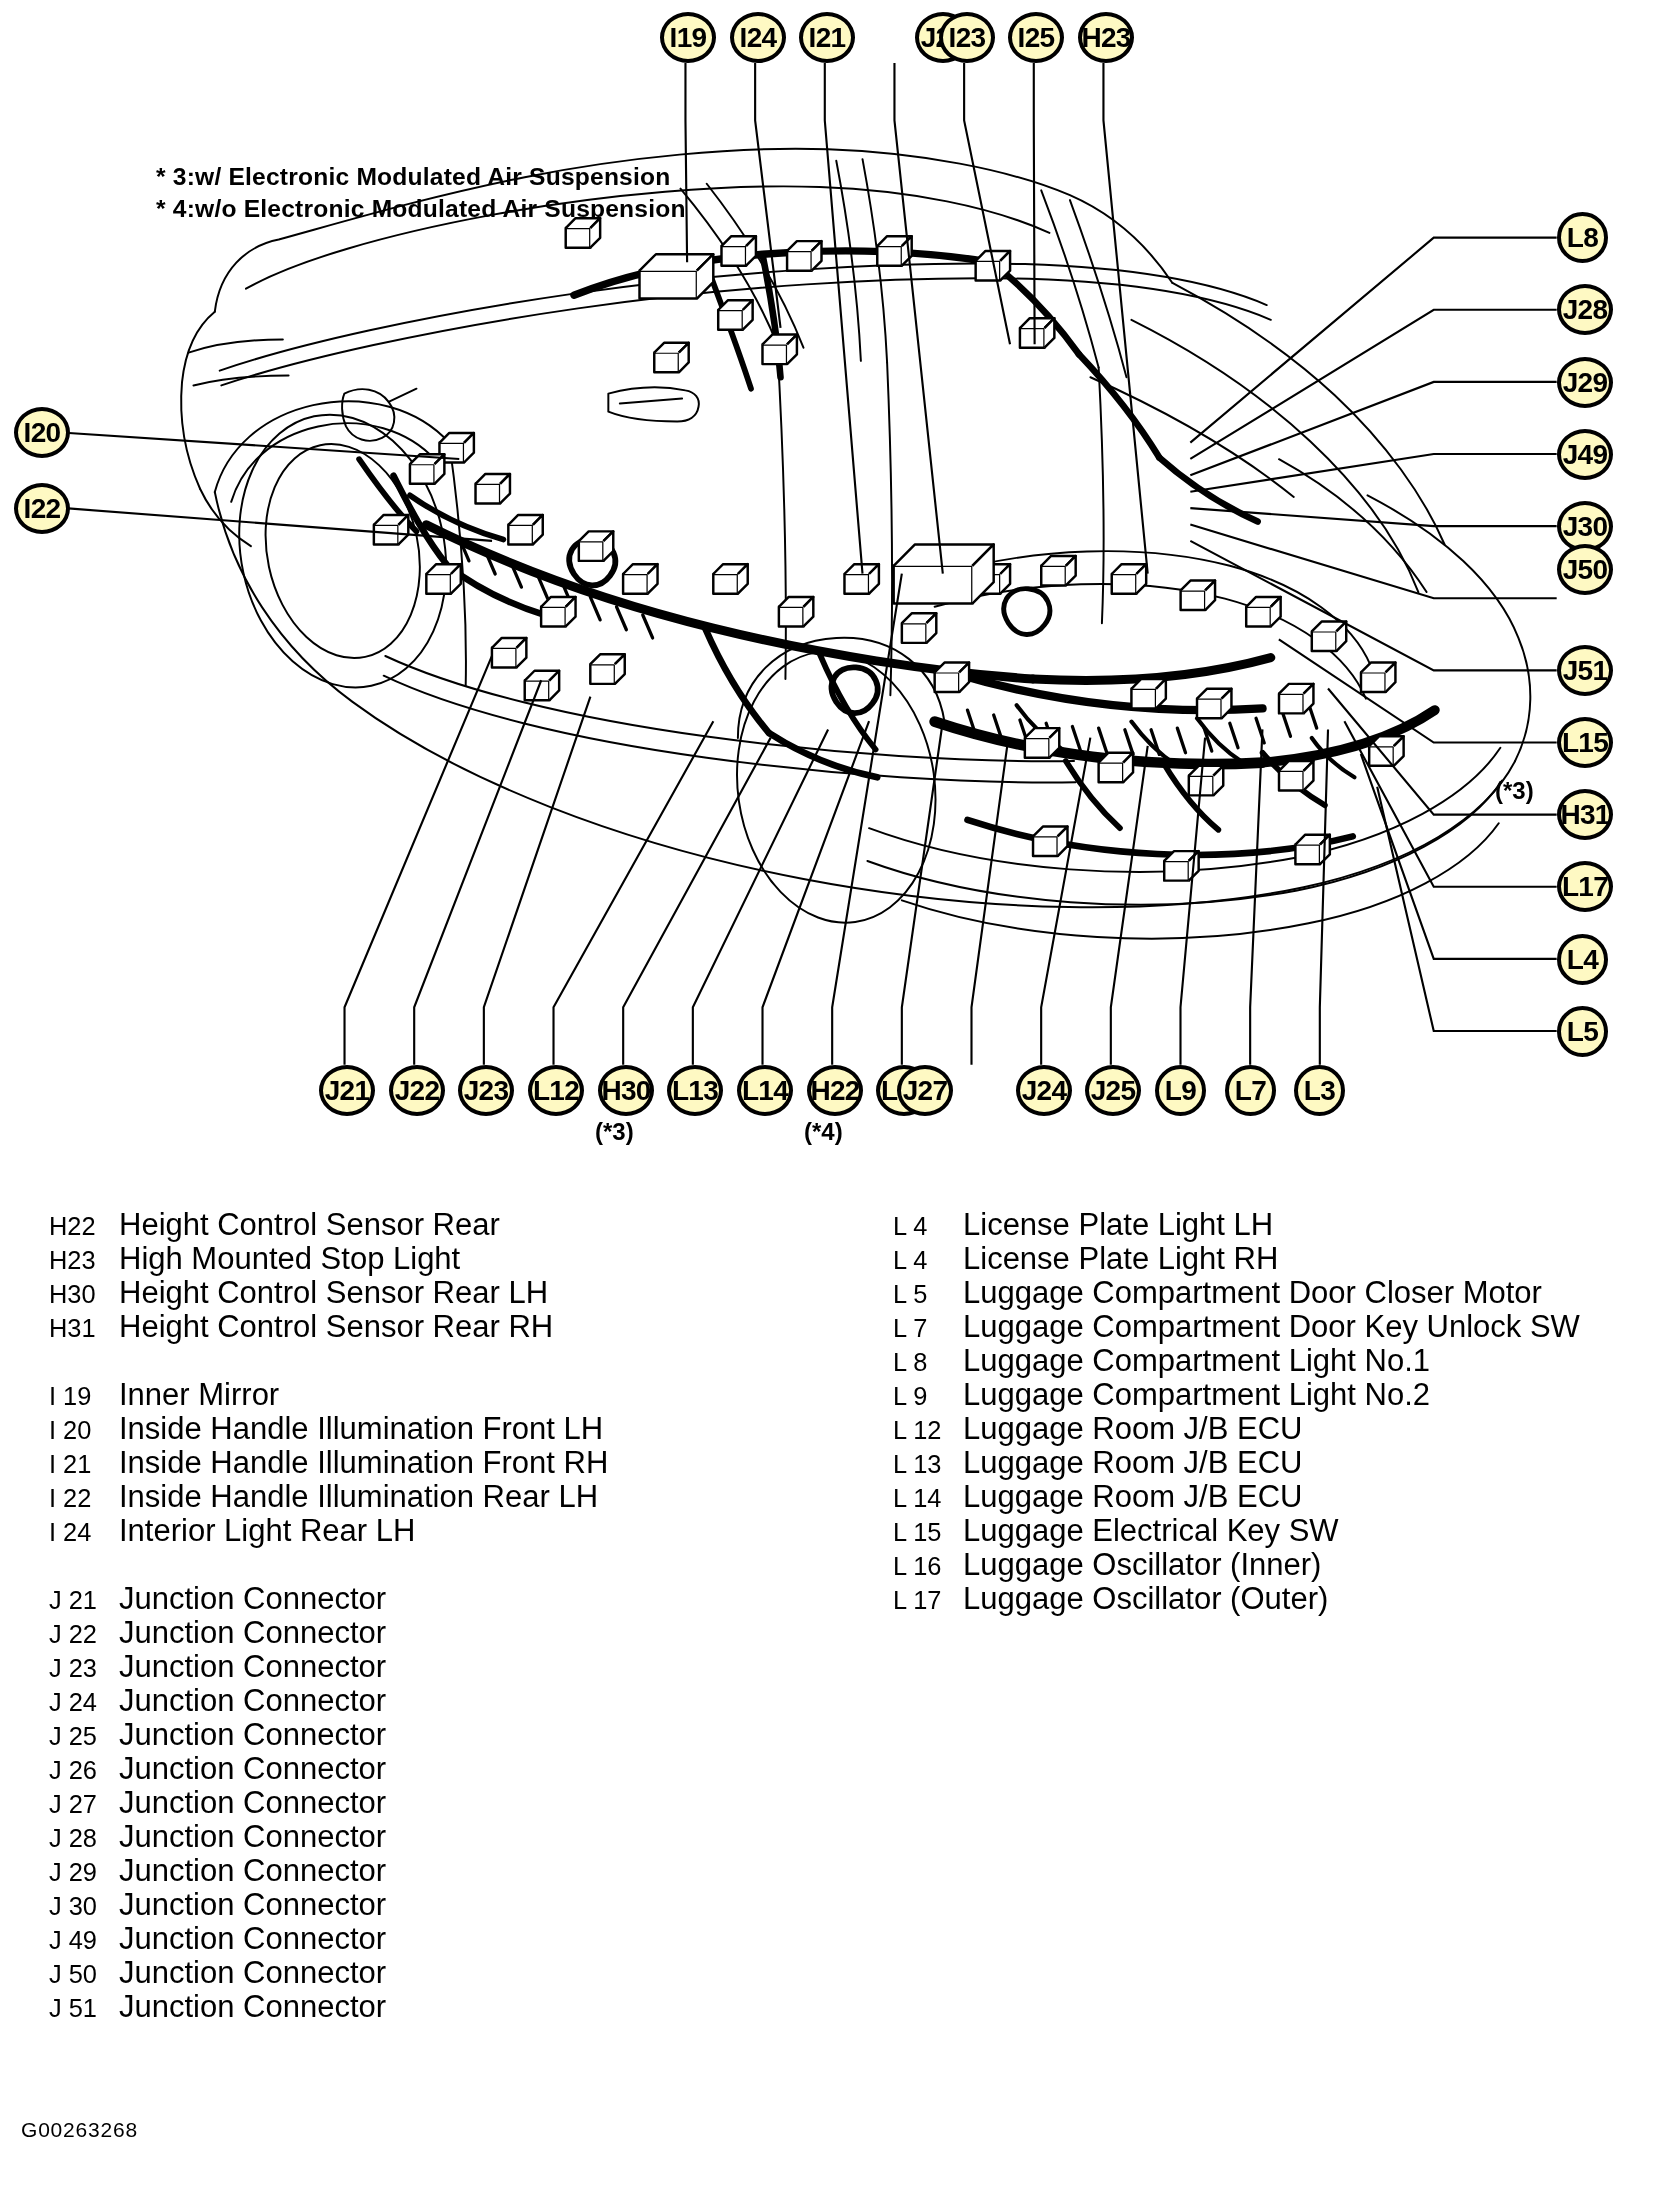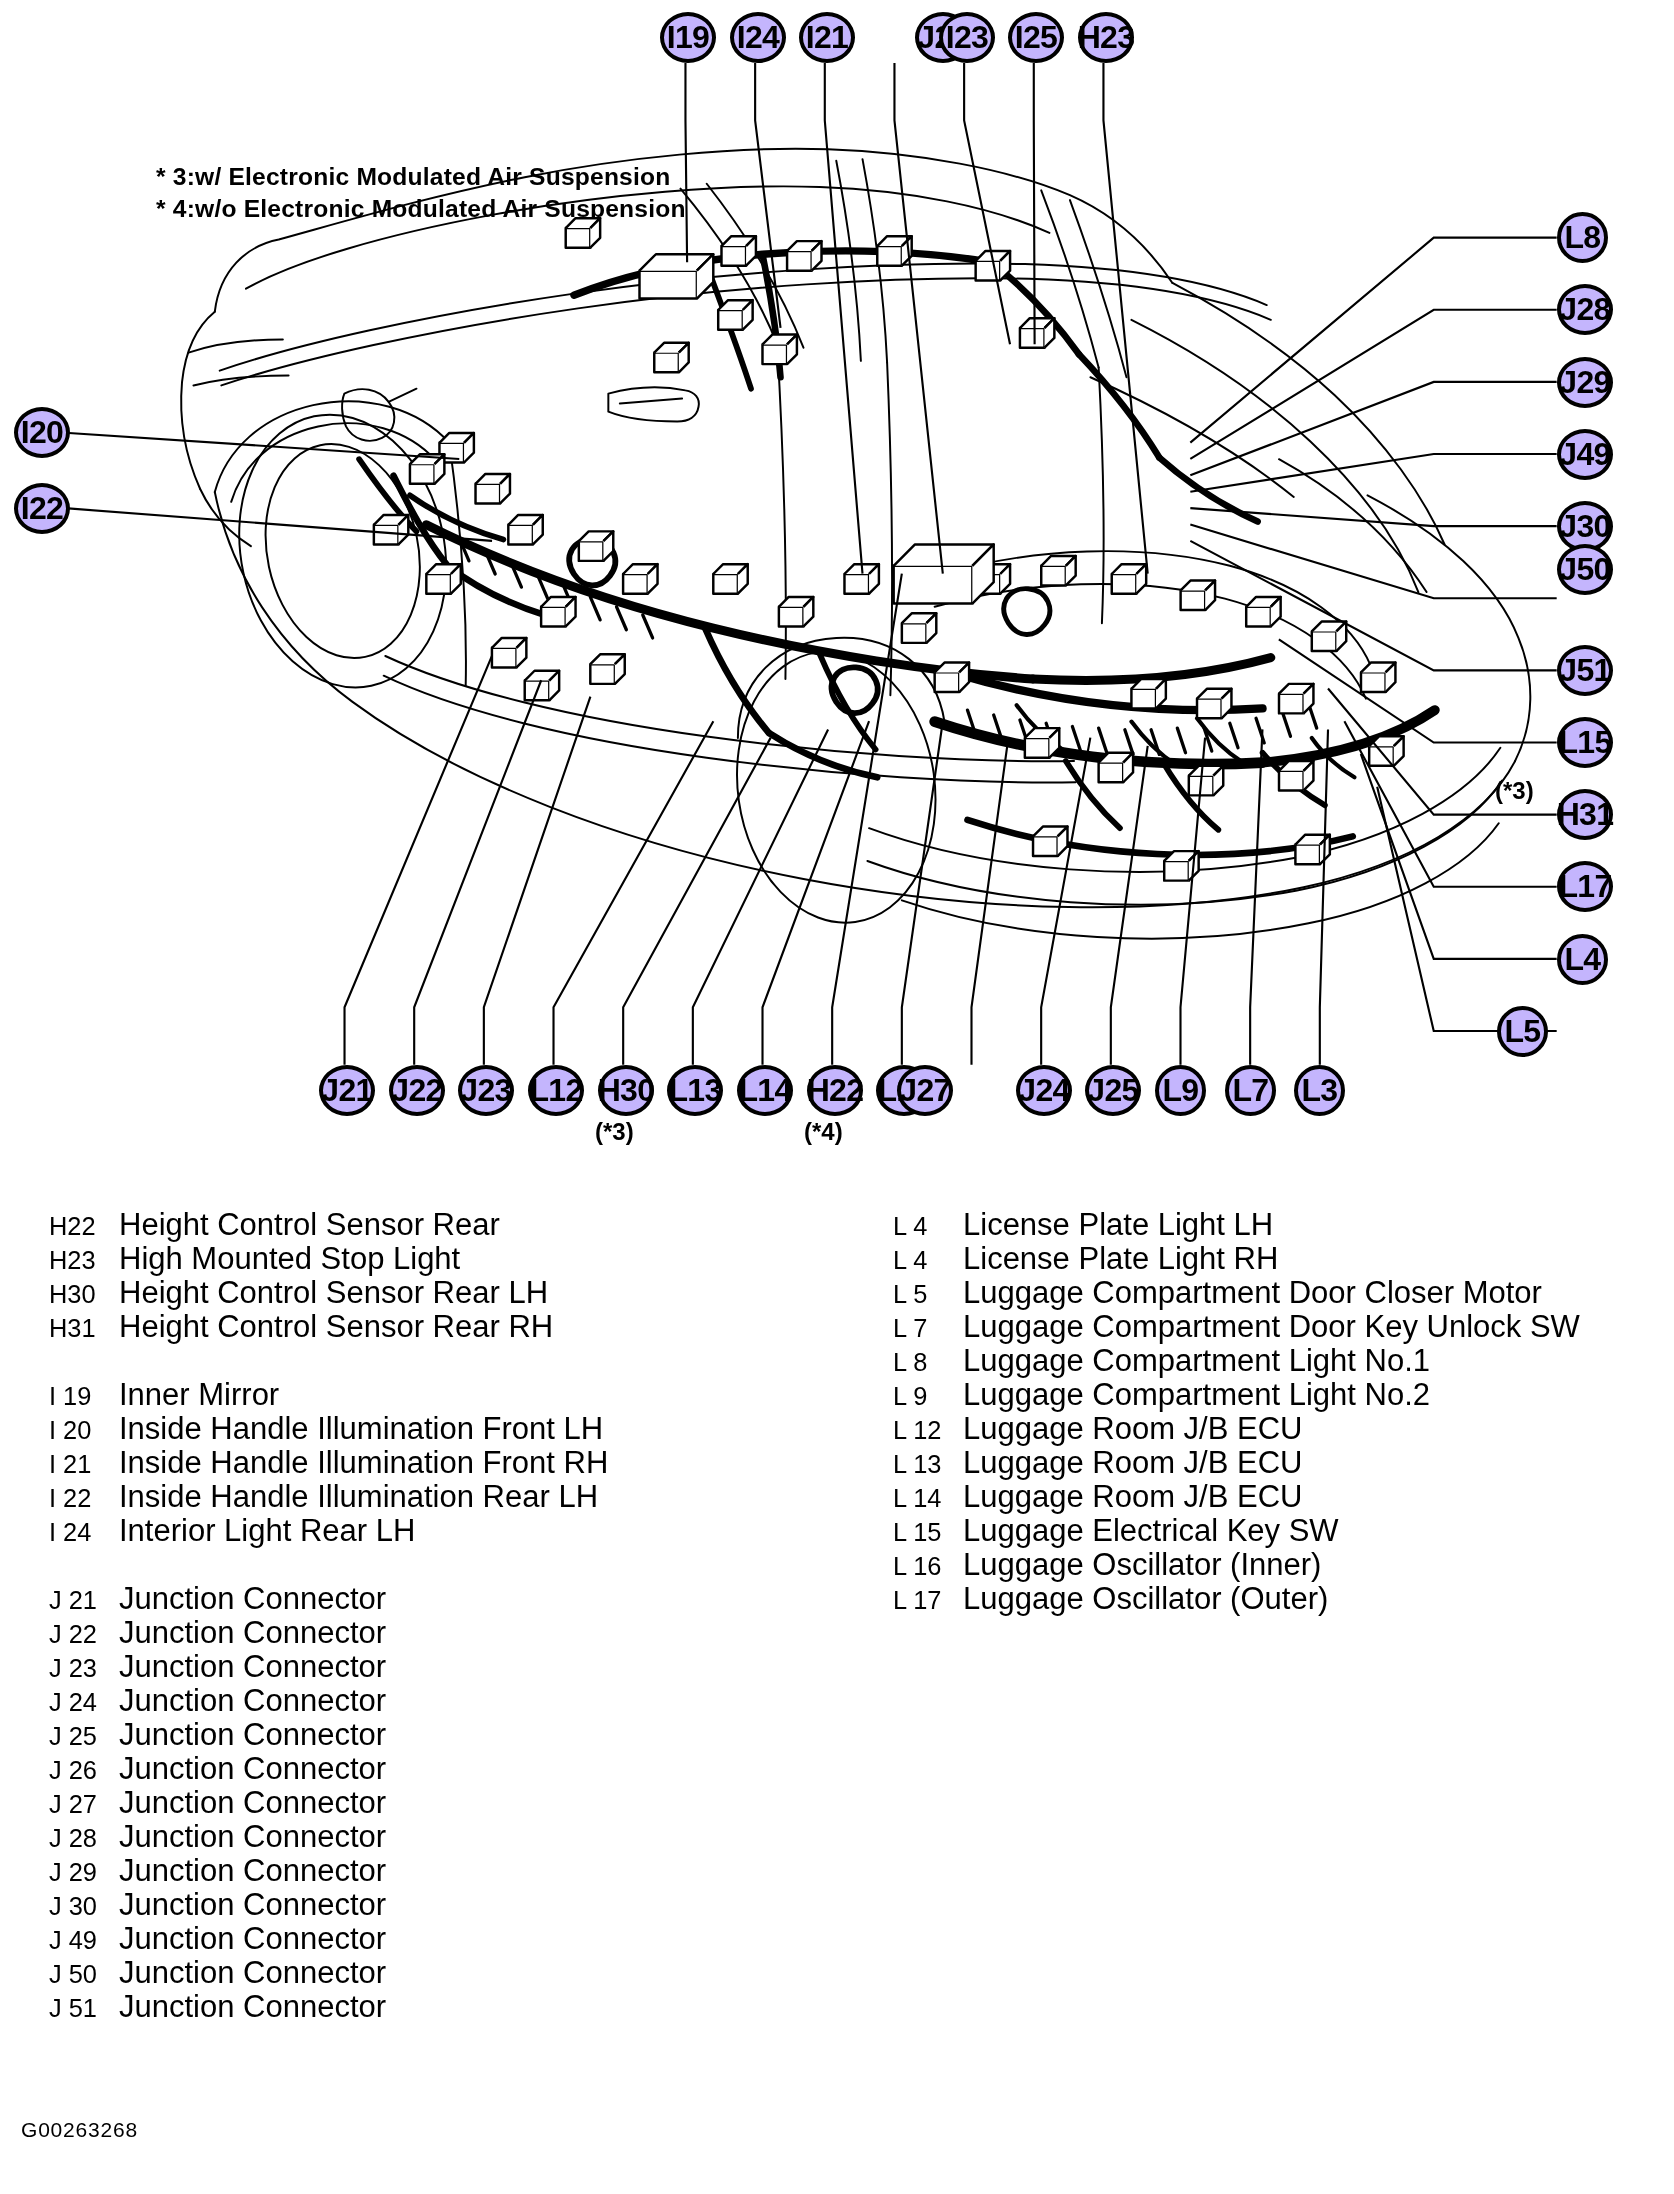--- a/index.html
+++ b/index.html
@@ -8,22 +8,22 @@
     font-family:"Liberation Sans",sans-serif;color:#000;
   }
   #stage{position:absolute;inset:0;}
 
   
   .notes{position:absolute;left:156px;top:161px;font-size:24.6px;line-height:1.32;
          font-weight:600;letter-spacing:0.2px;white-space:nowrap;}
 
   
   .callout{position:absolute;width:51px;height:51px;border:4.9px solid #000;border-radius:50%;
-           box-sizing:border-box;background:#c4b5fd;display:flex;align-items:center;justify-content:center;
-           font-size:32px;font-weight:700;letter-spacing:-0.7px;z-index:40;}
+           box-sizing:border-box;background:#fef9c3;display:flex;align-items:center;justify-content:center;
+           font-size:28px;font-weight:700;letter-spacing:-0.7px;z-index:40;}
   .callout.wide{width:56px;}
   .star{position:absolute;font-size:24px;font-weight:700;z-index:40;white-space:nowrap;}
 
   
   #lines{position:absolute;left:0;top:0;width:1675px;height:2194px;z-index:10;}
   .legcol{position:absolute;}
   .legrow{display:flex;align-items:baseline;height:34px;}
   .legcode{width:70px;flex:none;text-align:left;font-size:25.4px;}
   .legdesc{font-size:31px;}
   .gap{height:34px;}
@@ -475,21 +475,21 @@
       <div class="callout wide" style="left: 1557px; top: 357px;">J29</div>
       <div class="callout wide" style="left: 1557px; top: 429px;">J49</div>
       <div class="callout wide" style="left: 1557px; top: 501px;">J30</div>
       <div class="callout wide" style="left: 1557px; top: 544px;">J50</div>
       <div class="callout wide" style="left: 1557px; top: 645px;">J51</div>
       <div class="callout wide" style="left: 1557px; top: 717px;">L15</div>
       <div class="callout wide" style="left: 1557px; top: 789px;">H31</div>
       <div class="star" style="left: 1495px; top: 777px;">(*3)</div>
       <div class="callout wide" style="left: 1557px; top: 861px;">L17</div>
       <div class="callout" style="left: 1557px; top: 934px;">L4</div>
-      <div class="callout" style="left: 1497px; top: 1006px; text-align: center;">L5</div>
+      <div class="callout" style="left: 1557px; top: 1006px; text-align: center;">L5</div>
       <div class="callout wide" style="left: 319px; top: 1065px;">J21</div>
       <div class="callout wide" style="left: 389px; top: 1065px;">J22</div>
       <div class="callout wide" style="left: 458px; top: 1065px;">J23</div>
       <div class="callout wide" style="left: 528px; top: 1065px;">L12</div>
       <div class="callout wide" style="left: 598px; top: 1065px;">H30</div>
       <div class="star" style="left: 595px; top: 1118px;">(*3)</div>
       <div class="callout wide" style="left: 667px; top: 1065px;">L13</div>
       <div class="callout wide" style="left: 737px; top: 1065px;">L14</div>
       <div class="callout wide" style="left: 807px; top: 1065px;">H22</div>
       <div class="star" style="left: 804px; top: 1118px;">(*4)</div>

